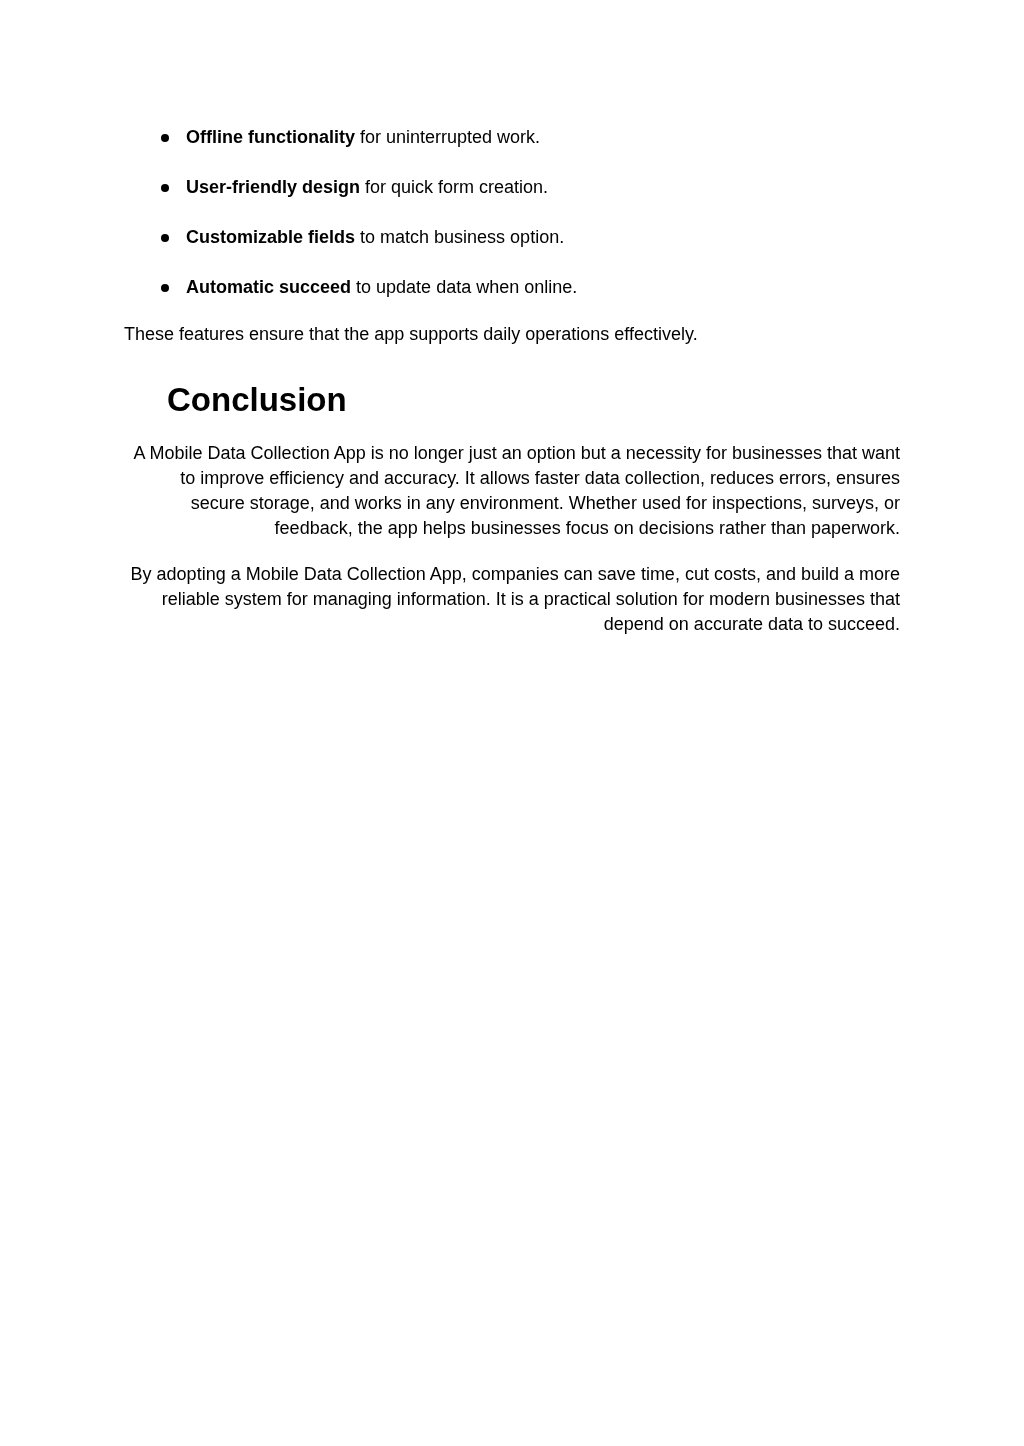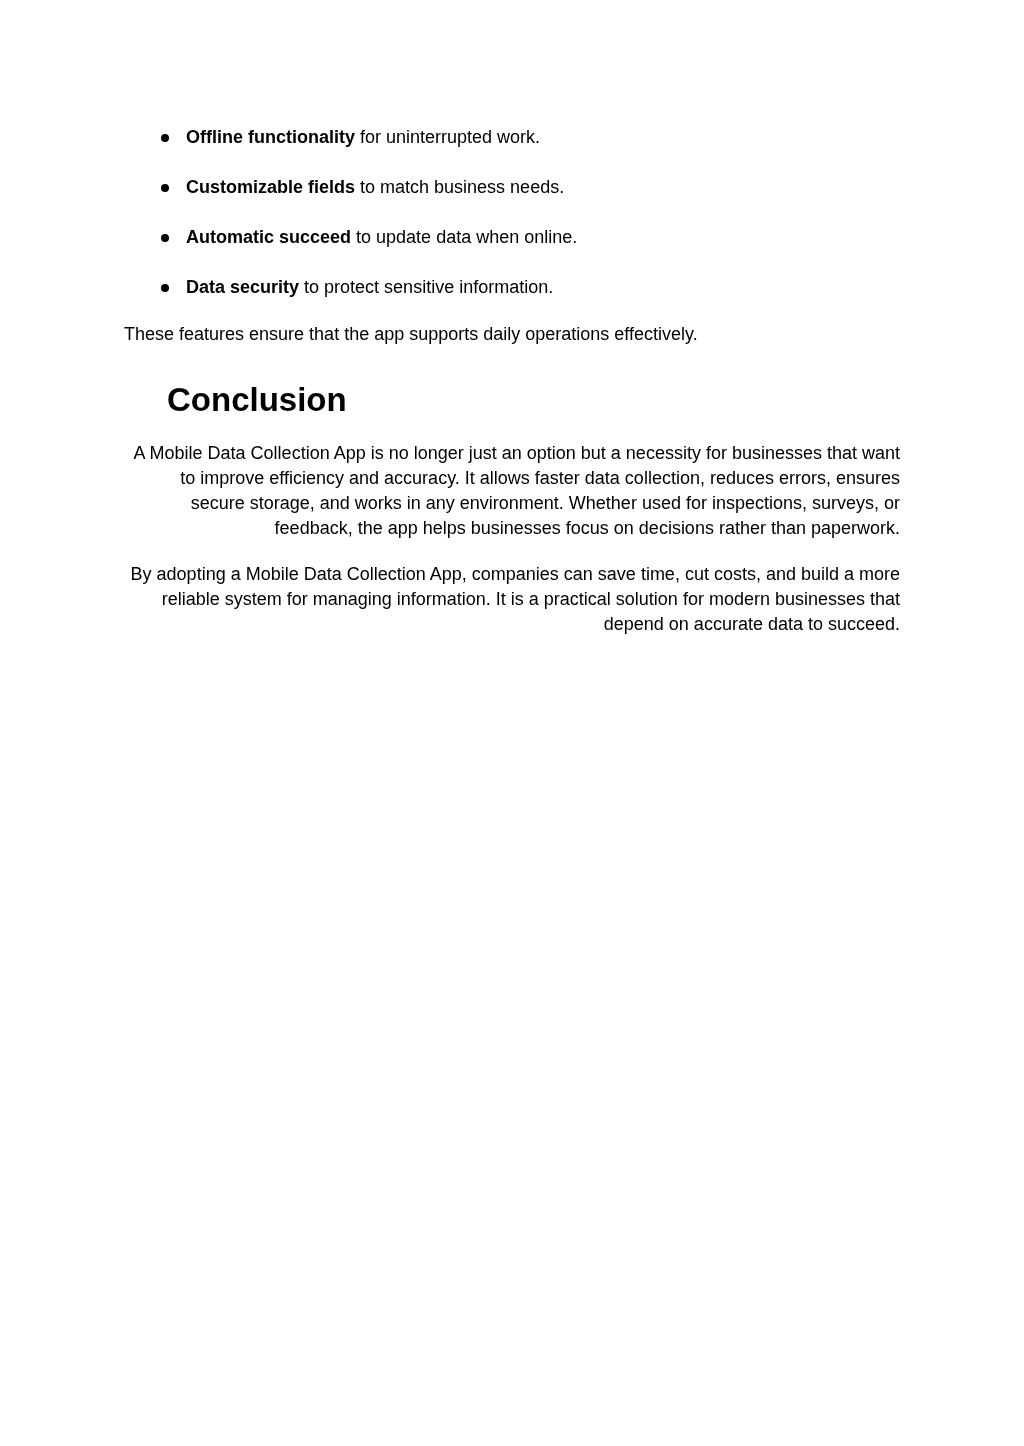--- a/index.html
+++ b/index.html
@@ -64,27 +64,27 @@
 </head>
 <body>
 
 <div class="page">
 
   <ul class="bullet-list">
     <li class="bullet-item">
       <span class="bullet-dot"></span><span class="bullet-lead">Offline functionality</span><span> for uninterrupted work.</span>
     </li>
     <li class="bullet-item">
-      <span class="bullet-dot"></span><span class="bullet-lead">Customizable fields</span><span> to match business needs.</span>
+      <span class="bullet-dot"></span><span class="bullet-lead">User-friendly design</span><span> for quick form creation.</span>
+    </li>
+    <li class="bullet-item">
+      <span class="bullet-dot"></span><span class="bullet-lead">Customizable fields</span><span> to match business option.</span>
     </li>
     <li class="bullet-item">
       <span class="bullet-dot"></span><span class="bullet-lead">Automatic succeed</span><span> to update data when online.</span>
-    </li>
-    <li class="bullet-item">
-      <span class="bullet-dot"></span><span class="bullet-lead">Data security</span><span> to protect sensitive information.</span>
     </li>
   </ul>
 
   <p class="para-features">These features ensure that the app supports daily operations effectively.</p>
 
   <h1 class="heading-1">Conclusion</h1>
 
   <p class="para-body">A Mobile Data Collection App is no longer just an option but a necessity for businesses that want to improve efficiency and accuracy. It allows faster data collection, reduces errors, ensures secure storage, and works in any environment. Whether used for inspections, surveys, or feedback, the app helps businesses focus on decisions rather than paperwork.</p>
 
   <p class="para-body">By adopting a Mobile Data Collection App, companies can save time, cut costs, and build a more reliable system for managing information. It is a practical solution for modern businesses that depend on accurate data to succeed.</p>

